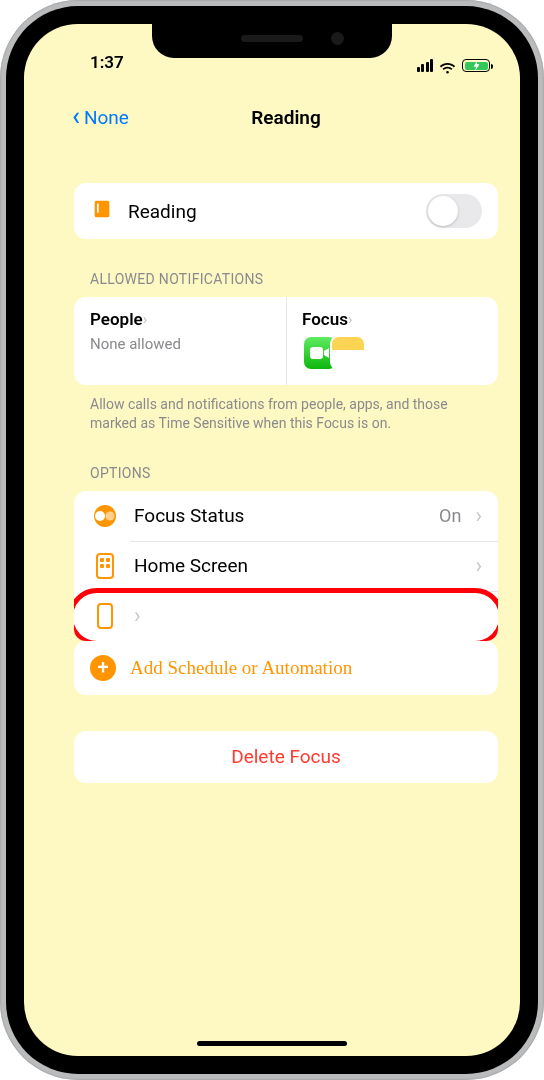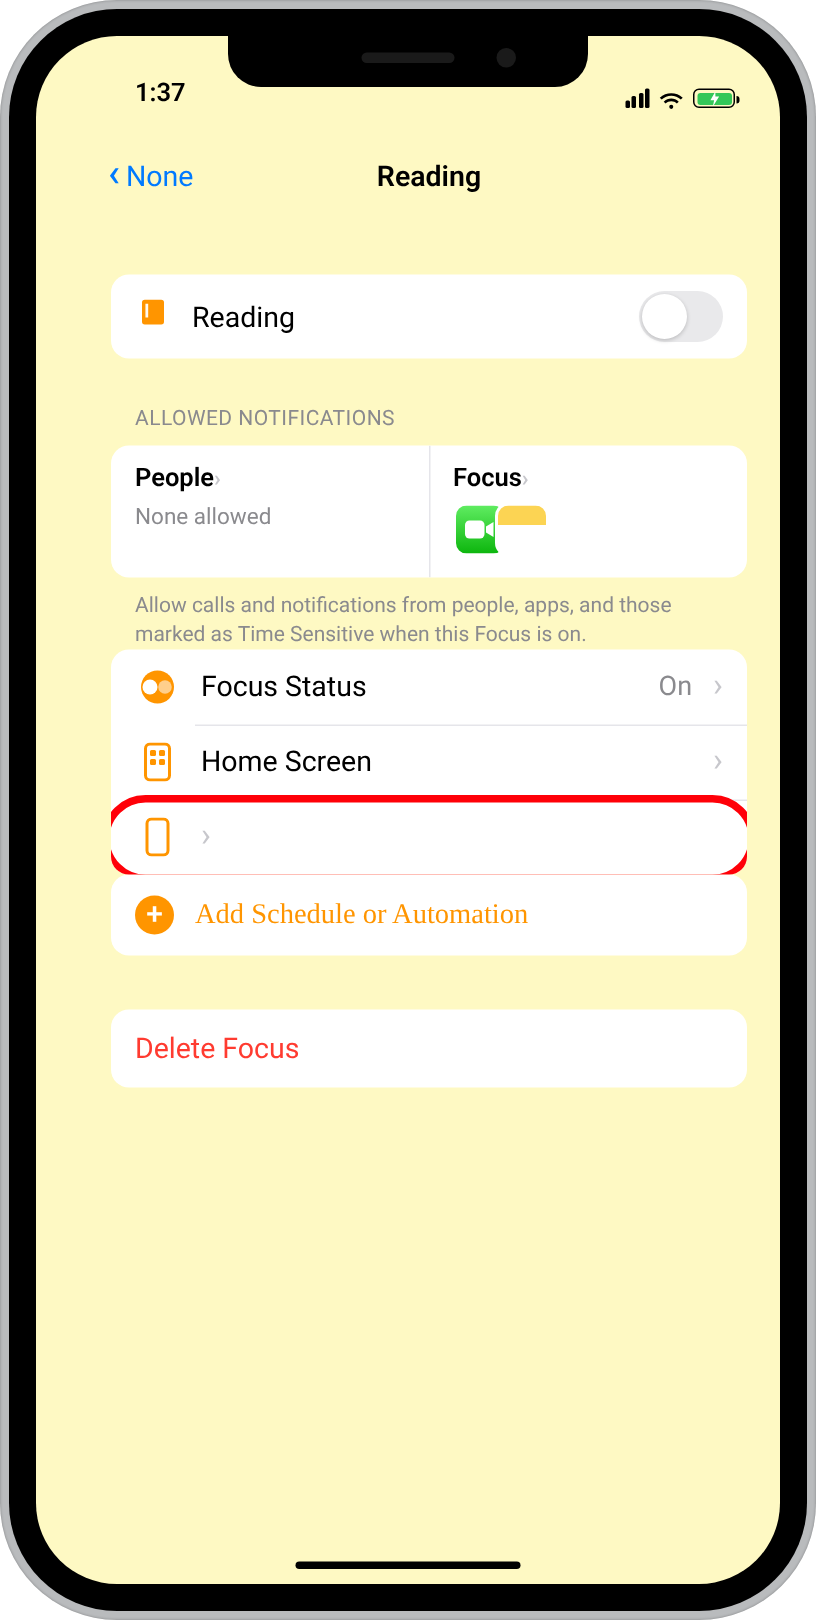--- a/index.html
+++ b/index.html
@@ -145,21 +145,21 @@
     .two-col { display:flex; }
     .col { flex:1; padding:12px 16px 14px; position:relative;}
     .col + .col::before {content:"";position:absolute;left:0;top:0;bottom:0;width:1px;background:#e5e5ea;}
     .col-title { display:flex;align-items:center;gap:0;font-size:17px;font-weight:600;margin-bottom:6px;}
     .col-title .chev-sm {color:#c7c7cc;font-size:15px;line-height:1;}
     .none { color:#8a8a8e; font-size:15px;}
     .app-icons { display:flex; gap:-4px; margin-top:2px;}
     .app-ic { width:36px;height:36px;border-radius:9px;margin-right:-8px;border:2px solid #fff;}
     .facetime { background:linear-gradient(#5fec61,#0db60e);display:flex;align-items:center;justify-content:center;}
     .notes { background:linear-gradient(#fcd453 40%,#fff 40%);}
-    .danger { color:#ff3b30; font-size:19px; }
+    .danger { color:#ff3b30; font-size:19px;text-align:center; }
     .accent { color:#ff9500; font-size:19px;font-family:Liberation Serif, serif; }
     .home-indicator {
       position:absolute; bottom:10px; left:50%; transform:translateX(-50%);
       width:150px; height:5px; background:#000; border-radius:3px;
     }
     .highlight-ring {
       position:absolute; border:5px solid #ff0008; border-radius:30px;
       pointer-events:none;
     }
     .first-card { margin-top:38px; }
@@ -240,20 +240,21 @@
                     <rect x="0" y="1" width="13" height="12" rx="3" fill="#fff"></rect>
                     <path d="M14 5l5-3v10l-5-3z" fill="#fff"></path>
                   </svg>
               </div>
               <div class="app-ic notes"></div>
             </div>
           </div>
         </div>
         <div class="footer-text">Allow calls and notifications from people, apps, and those marked as Time Sensitive when this Focus is on.</div>
 
+        <div class="section-header">Options</div>
         <div class="card" style="position:relative;">
           <div class="row">
             <span style="width:30px;display:flex;justify-content:center">
               <svg width="26" height="26" viewBox="0 0 26 26">
                   <circle cx="13" cy="13" r="11" fill="#ff9500"></circle>
                   <circle cx="8" cy="13" r="5" fill="#fff"></circle>
                   <circle cx="18" cy="13" r="4.5" fill="#fff" opacity=".55"></circle>
                 </svg>
             </span>
             <span class="label">Focus Status</span>

